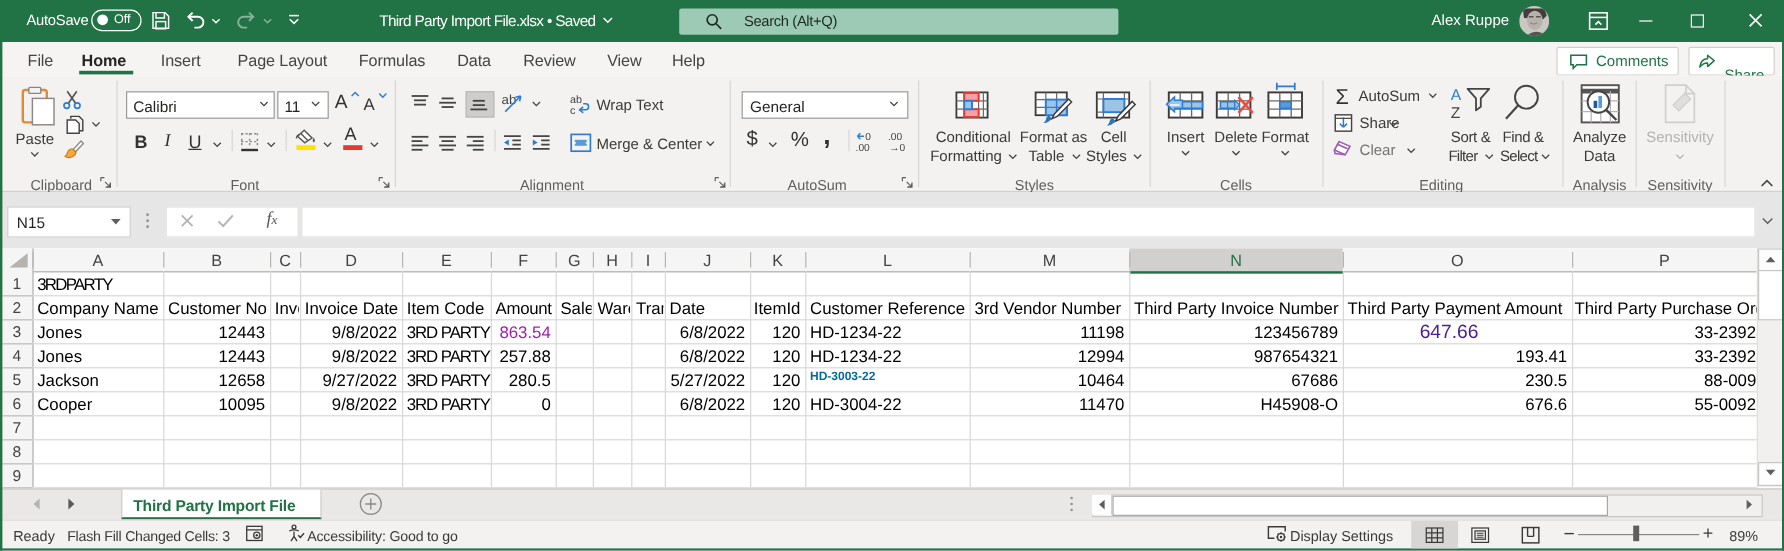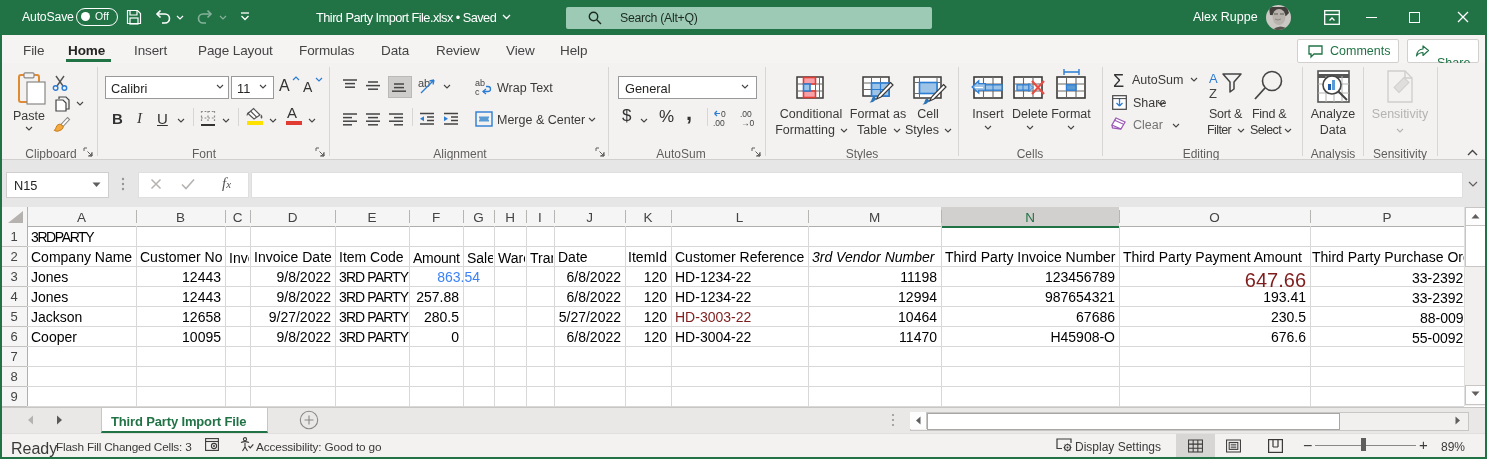--- a/index.html
+++ b/index.html
@@ -537,55 +537,55 @@
 <div class="tx" style="left:140px;top:248.5px;font-size:14px;color:#000;">Customer No</div>
 <div class="abs" style="left:229px;top:248.5px;width:20px;height:16px;overflow:hidden"><span style="font-size:14px;color:#000;white-space:pre;">Invoice No</span></div>
 <div class="tx" style="left:254px;top:248.5px;font-size:14px;color:#000;">Invoice Date</div>
 <div class="tx" style="left:339px;top:248.5px;font-size:14px;color:#000;">Item Code</div>
 <div class="abs" style="left:413px;top:248.5px;width:49px;height:16px;overflow:hidden"><span style="font-size:14px;color:#000;white-space:pre;letter-spacing:-0.25px;">Amount</span></div>
 <div class="abs" style="left:467px;top:248.5px;width:26px;height:16px;overflow:hidden"><span style="font-size:14px;color:#000;white-space:pre;">Salesp</span></div>
 <div class="abs" style="left:498px;top:248.5px;width:27px;height:16px;overflow:hidden"><span style="font-size:14px;color:#000;white-space:pre;">Wareho</span></div>
 <div class="abs" style="left:530px;top:248.5px;width:23px;height:16px;overflow:hidden"><span style="font-size:14px;color:#000;white-space:pre;">Trans</span></div>
 <div class="tx" style="left:558px;top:248.5px;font-size:14px;color:#000;">Date</div>
 <div class="tx" style="left:675px;top:248.5px;font-size:14px;color:#000;">Customer Reference</div>
-<div class="tx" style="left:812px;top:248.5px;font-size:14px;color:#000;font-style:italic;">3rd Vendor Number</div>
+<div class="tx" style="left:812px;top:248.5px;font-size:14px;color:#000;">3rd Vendor Number</div>
 <div class="tx" style="left:945px;top:248.5px;font-size:14px;color:#000;">Third Party Invoice Number</div>
 <div class="tx" style="left:1123px;top:248.5px;font-size:14px;color:#000;">Third Party Payment Amount</div>
 <div class="tx" style="left:667px;top:248.5px;font-size:14px;color:#000;transform:translateX(-100%)">ItemId</div>
 <div class="tx" style="left:1312px;top:248.5px;font-size:14px;color:#000">Third Party Purchase Ord</div>
 <div class="tx" style="left:31px;top:268.5px;font-size:14px;color:#000;">Jones</div>
 <div class="tx" style="left:221px;top:268.5px;font-size:14px;color:#000;transform:translateX(-100%)">12443</div>
 <div class="tx" style="left:331px;top:268.5px;font-size:14px;color:#000;transform:translateX(-100%)">9/8/2022</div>
 <div class="tx" style="left:339px;top:268.5px;font-size:14px;color:#000;letter-spacing:-0.9px;">3RD PARTY</div>
-<div class="tx" style="left:480px;top:268.5px;font-size:14px;color:#3b82f6;transform:translateX(-100%)">863.54</div>
+<div class="tx" style="left:459px;top:268.5px;font-size:14px;color:#a21caf;transform:translateX(-100%)">863.54</div>
 <div class="tx" style="left:621px;top:268.5px;font-size:14px;color:#000;transform:translateX(-100%)">6/8/2022</div>
 <div class="tx" style="left:667px;top:268.5px;font-size:14px;color:#000;transform:translateX(-100%)">120</div>
 <div class="tx" style="left:675px;top:268.5px;font-size:14px;color:#000;">HD-1234-22</div>
 <div class="tx" style="left:937px;top:268.5px;font-size:14px;color:#000;transform:translateX(-100%)">11198</div>
 <div class="tx" style="left:1115px;top:268.5px;font-size:14px;color:#000;transform:translateX(-100%)">123456789</div>
-<div class="tx" style="left:1306px;top:268.5px;font-size:20px;color:#7f1d1d;transform:translateX(-100%)">647.66</div>
+<div class="tx" style="left:1232px;top:268.5px;font-size:16px;color:#4c1d95;transform:translateX(-100%)">647.66</div>
 <div class="tx" style="left:31px;top:288.5px;font-size:14px;color:#000;">Jones</div>
 <div class="tx" style="left:221px;top:288.5px;font-size:14px;color:#000;transform:translateX(-100%)">12443</div>
 <div class="tx" style="left:331px;top:288.5px;font-size:14px;color:#000;transform:translateX(-100%)">9/8/2022</div>
 <div class="tx" style="left:339px;top:288.5px;font-size:14px;color:#000;letter-spacing:-0.9px;">3RD PARTY</div>
 <div class="tx" style="left:459px;top:288.5px;font-size:14px;color:#000;transform:translateX(-100%)">257.88</div>
 <div class="tx" style="left:621px;top:288.5px;font-size:14px;color:#000;transform:translateX(-100%)">6/8/2022</div>
 <div class="tx" style="left:667px;top:288.5px;font-size:14px;color:#000;transform:translateX(-100%)">120</div>
 <div class="tx" style="left:675px;top:288.5px;font-size:14px;color:#000;">HD-1234-22</div>
 <div class="tx" style="left:937px;top:288.5px;font-size:14px;color:#000;transform:translateX(-100%)">12994</div>
 <div class="tx" style="left:1115px;top:288.5px;font-size:14px;color:#000;transform:translateX(-100%)">987654321</div>
 <div class="tx" style="left:1306px;top:288.5px;font-size:14px;color:#000;transform:translateX(-100%)">193.41</div>
 <div class="tx" style="left:31px;top:308.5px;font-size:14px;color:#000;">Jackson</div>
 <div class="tx" style="left:221px;top:308.5px;font-size:14px;color:#000;transform:translateX(-100%)">12658</div>
 <div class="tx" style="left:331px;top:308.5px;font-size:14px;color:#000;transform:translateX(-100%)">9/27/2022</div>
 <div class="tx" style="left:339px;top:308.5px;font-size:14px;color:#000;letter-spacing:-0.9px;">3RD PARTY</div>
 <div class="tx" style="left:459px;top:308.5px;font-size:14px;color:#000;transform:translateX(-100%)">280.5</div>
 <div class="tx" style="left:621px;top:308.5px;font-size:14px;color:#000;transform:translateX(-100%)">5/27/2022</div>
 <div class="tx" style="left:667px;top:308.5px;font-size:14px;color:#000;transform:translateX(-100%)">120</div>
-<div class="tx" style="left:675px;top:308.5px;font-size:14px;color:#7f1d1d;">HD-3003-22</div>
+<div class="tx" style="left:675px;top:308.5px;font-size:10px;color:#0369a1;font-weight:bold;">HD-3003-22</div>
 <div class="tx" style="left:937px;top:308.5px;font-size:14px;color:#000;transform:translateX(-100%)">10464</div>
 <div class="tx" style="left:1115px;top:308.5px;font-size:14px;color:#000;transform:translateX(-100%)">67686</div>
 <div class="tx" style="left:1306px;top:308.5px;font-size:14px;color:#000;transform:translateX(-100%)">230.5</div>
 <div class="tx" style="left:31px;top:328.5px;font-size:14px;color:#000;">Cooper</div>
 <div class="tx" style="left:221px;top:328.5px;font-size:14px;color:#000;transform:translateX(-100%)">10095</div>
 <div class="tx" style="left:331px;top:328.5px;font-size:14px;color:#000;transform:translateX(-100%)">9/8/2022</div>
 <div class="tx" style="left:339px;top:328.5px;font-size:14px;color:#000;letter-spacing:-0.9px;">3RD PARTY</div>
 <div class="tx" style="left:459px;top:328.5px;font-size:14px;color:#000;transform:translateX(-100%)">0</div>
 <div class="tx" style="left:621px;top:328.5px;font-size:14px;color:#000;transform:translateX(-100%)">6/8/2022</div>
 <div class="tx" style="left:667px;top:328.5px;font-size:14px;color:#000;transform:translateX(-100%)">120</div>
@@ -629,21 +629,21 @@
 <div class="abs" style="left:910px;top:412px;width:16px;height:17px;background:#fdfdfd;border-right:1px solid #c8c6c4"></div>
 <svg style="left:915px;top:416px" width="6" height="9" viewBox="0 0 6 9">
     <path d="M5.5 0.5 L1 4.5 L5.5 8.5 z" fill="#605e5c"></path>
   </svg>
 <div class="abs" style="left:927px;top:413px;width:411px;height:15px;background:#fff;border:1px solid #a9a7a5"></div>
 <svg style="left:1455px;top:416px" width="6" height="9" viewBox="0 0 6 9">
     <path d="M0.5 0.5 L5 4.5 L0.5 8.5 z" fill="#605e5c"></path>
   </svg>
 <div class="abs" style="left:0;top:433px;width:1487px;height:24px;background:#f3f2f1;border-top:1px solid #e1dfdd"></div>
 <div class="abs" style="left:0;top:457px;width:1487px;height:2px;background:#217346"></div>
-<div class="tx" style="left:11px;top:440px;font-size:16px;color:#3b3a39">Ready</div>
+<div class="tx" style="left:11px;top:440px;font-size:12px;color:#3b3a39">Ready</div>
 <div class="tx" style="left:56px;top:440px;font-size:11.8px;letter-spacing:-0.2px;color:#3b3a39">Flash Fill Changed Cells: 3</div>
 <svg style="left:205px;top:438px" width="14" height="13" viewBox="0 0 14 13">
 <rect x="0.6" y="0.6" width="12.8" height="11.8" fill="none" stroke="#3b3a39" stroke-width="1.1"></rect>
 <path d="M0.6 3.5 h12.8" stroke="#3b3a39" stroke-width="1.1"></path>
 <circle cx="9" cy="8" r="2.6" fill="none" stroke="#3b3a39" stroke-width="1.1"></circle>
 <circle cx="9" cy="8" r="1" fill="#3b3a39"></circle>
 </svg>
 <svg style="left:240px;top:437px" width="13" height="15" viewBox="0 0 13 15">
 <circle cx="5" cy="2.2" r="1.6" fill="none" stroke="#3b3a39" stroke-width="1.1"></circle>
 <path d="M1 5.5 q4-1.8 8 0 M5 6 v4 M5 10 l-2.5 4 M5 10 l2.5 4" fill="none" stroke="#3b3a39" stroke-width="1.1"></path>

